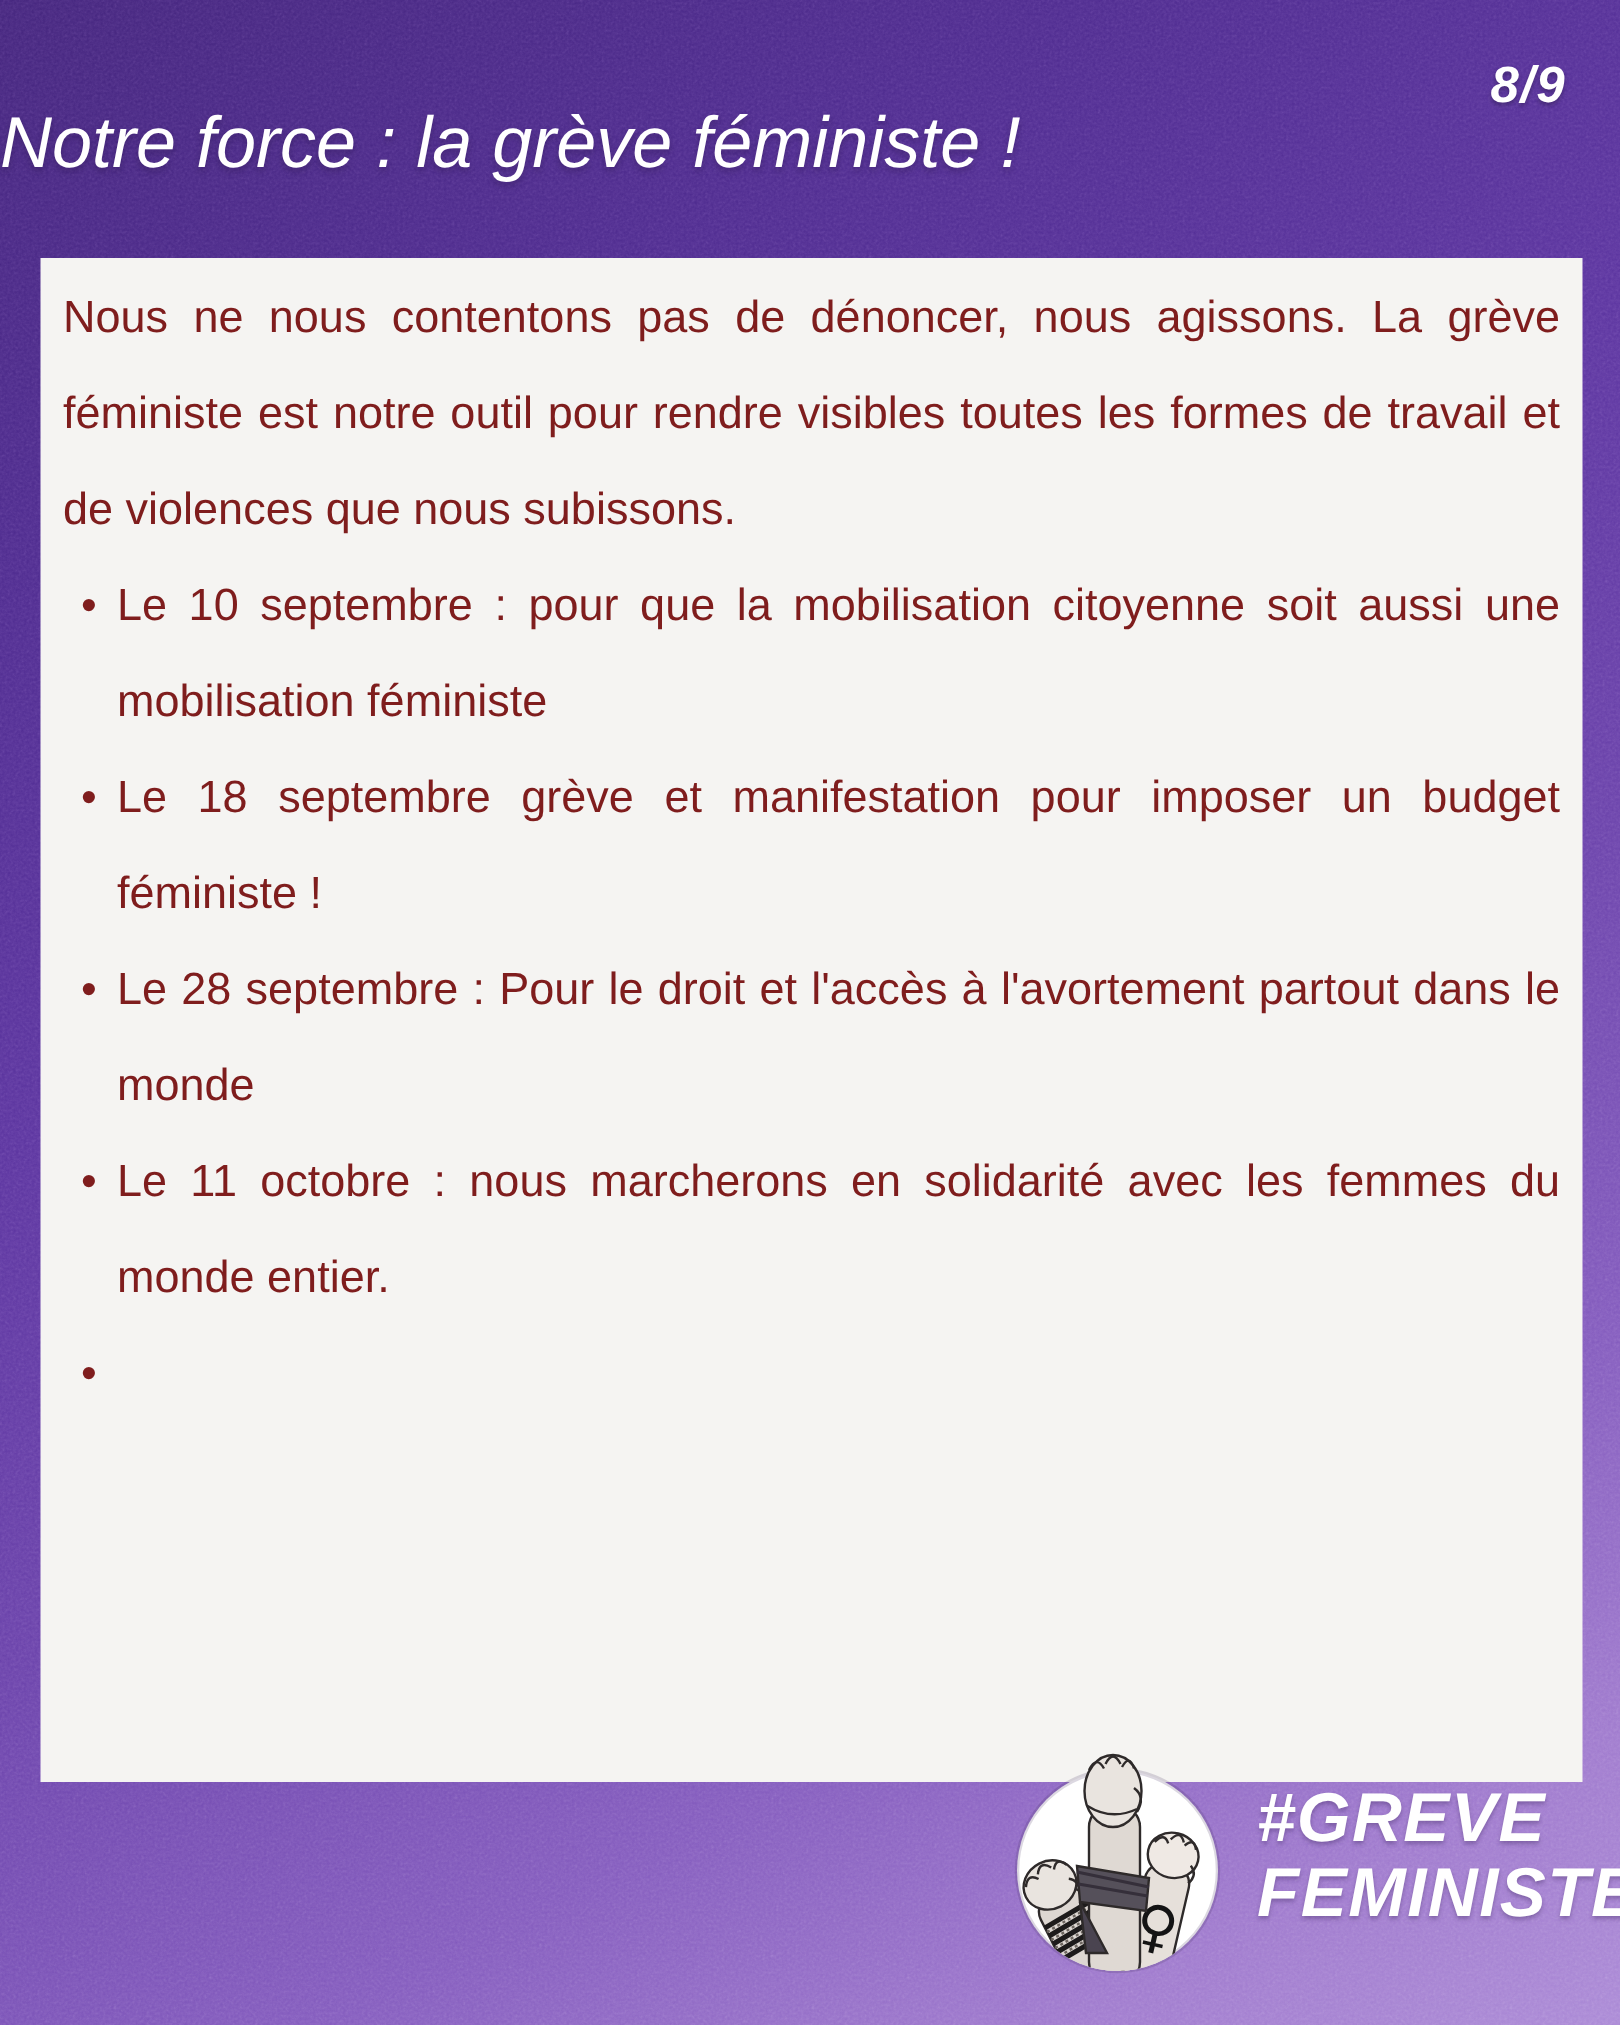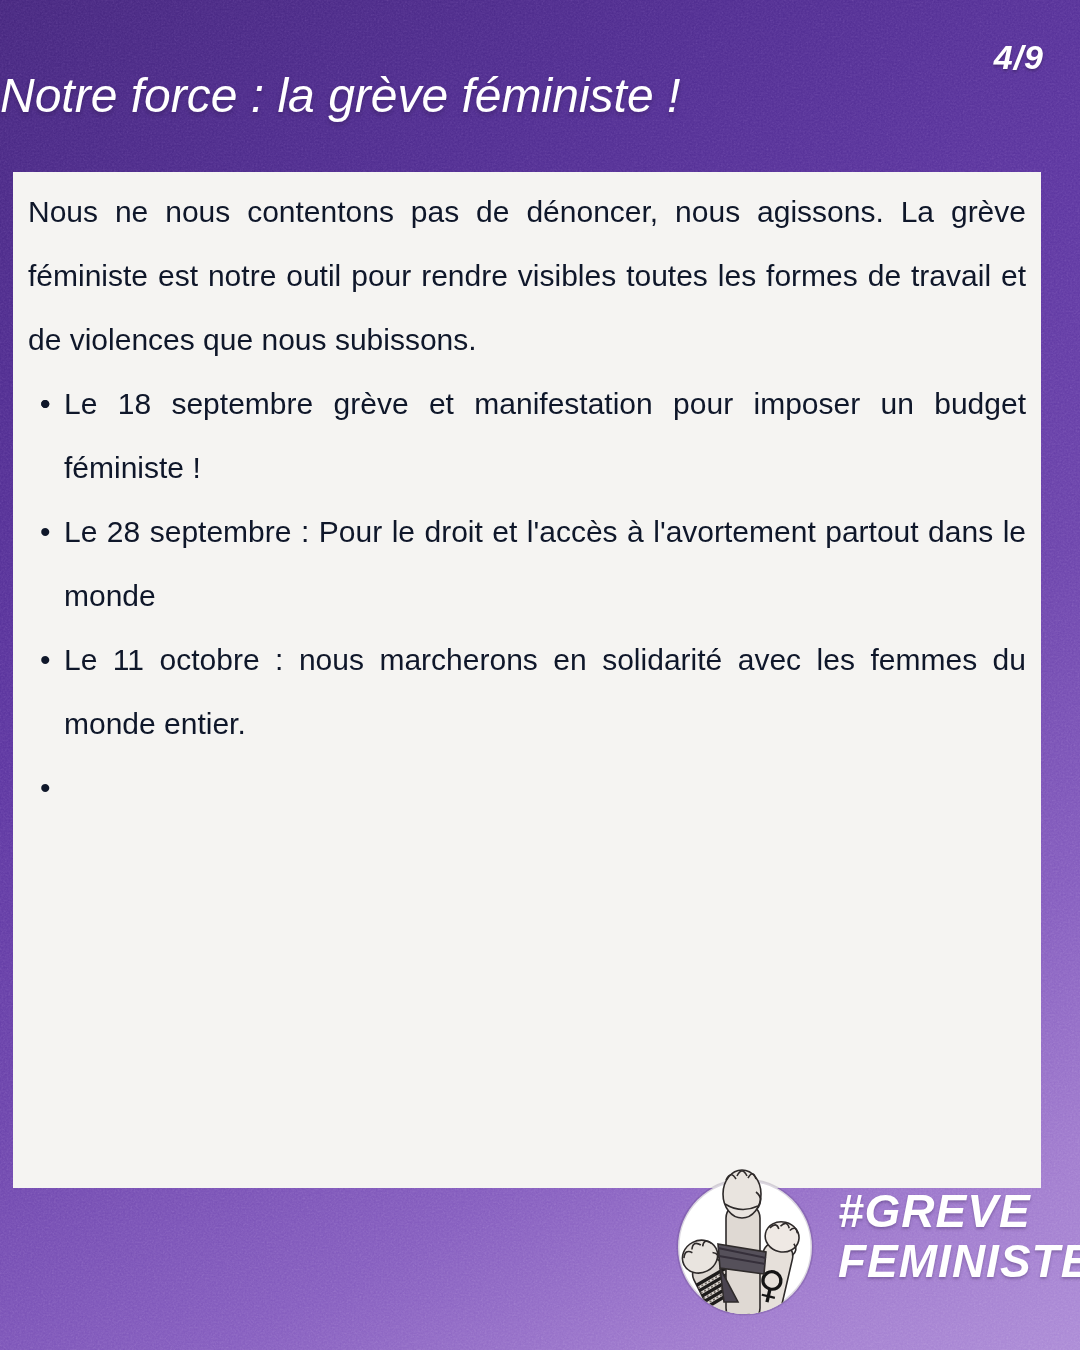--- a/index.html
+++ b/index.html
@@ -21,25 +21,25 @@
     letter-spacing: 1px; text-shadow: 0 2px 3px rgba(0,0,0,.25);
   }
   .page-title {
     position: absolute; top: 68px; left: 0; width: 100%;
     color: #ffffff;
     font-size: 48px; font-weight: normal; font-style: italic;
     font-stretch: condensed; letter-spacing: 0px;
     text-shadow: 0 3px 4px rgba(40,20,70,.35);
   }
   .content-box {
-    position: absolute; left: 13px; top: 172px;
+    position: absolute; left: 27px; top: 172px;
     width: 1028px; height: 1016px;
     background: #f5f4f2;
     padding: 8px 15px 8px 15px;
-    color: #0f172a;
+    color: #7f1d1d;
     font-size: 30px; line-height: 64px;
     font-stretch: semi-condensed;
     text-align: justify;
     overflow: hidden;
   }
   .paragraph { text-align: justify; }
   .bullet-item { position: relative; padding-left: 36px; text-align: justify; }
   .bullet-dot {
     position: absolute; left: 12px; top: 0;
     font-size: 30px; line-height: 64px;
@@ -58,28 +58,29 @@
 <body>
 
 <svg class="noise-layer" xmlns="http://www.w3.org/2000/svg">
   <filter id="grain">
     <feTurbulence type="fractalNoise" baseFrequency="0.55" numOctaves="2" stitchTiles="stitch" result="t"></feTurbulence>
     <feColorMatrix in="t" type="saturate" values="0"></feColorMatrix>
   </filter>
   <rect width="1080" height="1350" filter="url(#grain)"></rect>
 </svg>
 
-<div class="page-number">4/9</div>
+<div class="page-number">8/9</div>
 <h1 class="page-title">Notre force : la grève féministe !</h1>
 
 <div class="content-box">
   <div class="paragraph">Nous ne nous contentons pas de dénoncer, nous agissons. La grève féministe est notre outil pour rendre visibles toutes les formes de travail et de violences que nous subissons.</div>
 
   <div class="bullet-item">
     <span class="bullet-dot">•</span>
+    <span>Le 10 septembre : pour que la mobilisation citoyenne soit aussi une mobilisation féministe</span>
   </div>
   <div class="bullet-item">
     <span class="bullet-dot">•</span>
     <span>Le 18 septembre grève et manifestation pour imposer un budget féministe !</span>
   </div>
   <div class="bullet-item">
     <span class="bullet-dot">•</span>
     <span>Le 28 septembre : Pour le droit et l'accès à l'avortement partout dans le monde</span>
   </div>
   <div class="bullet-item">

